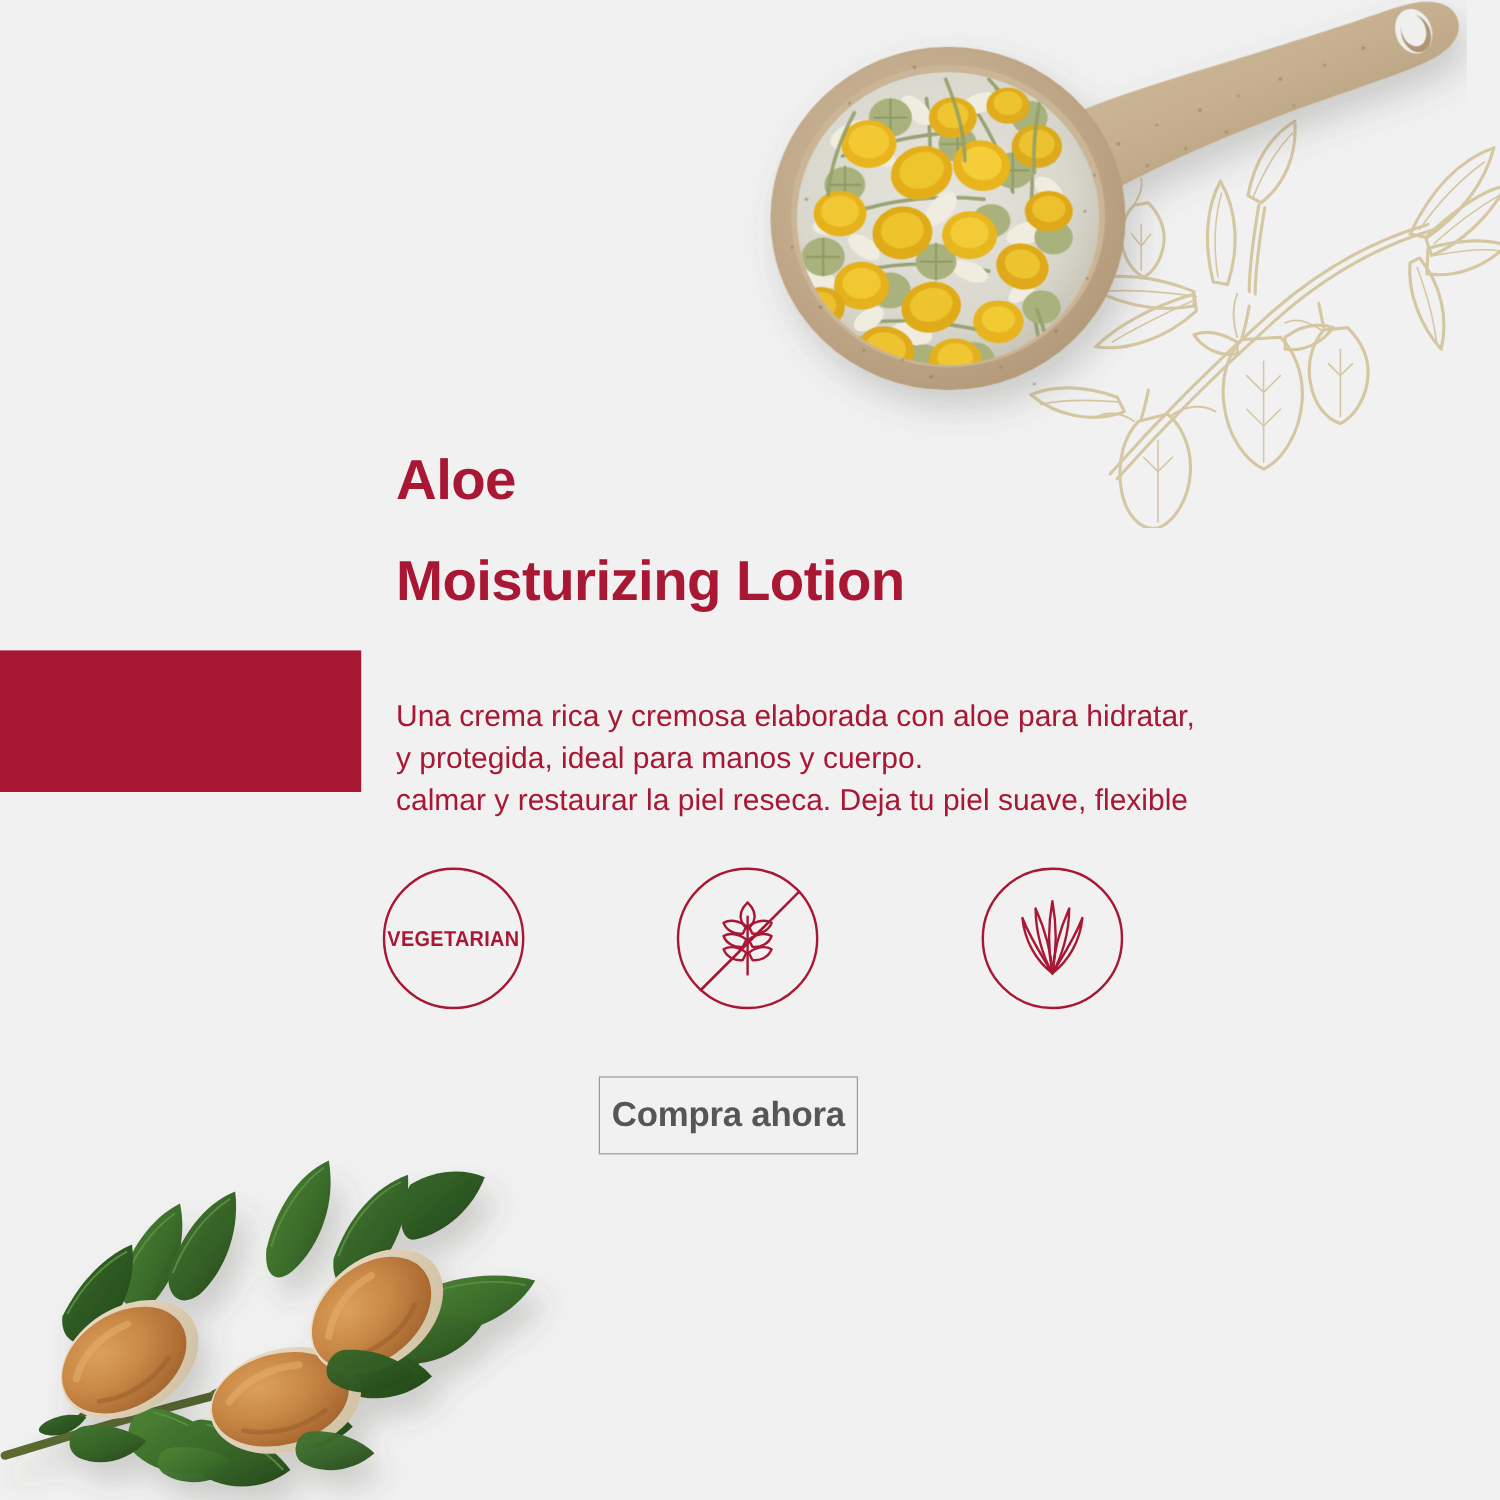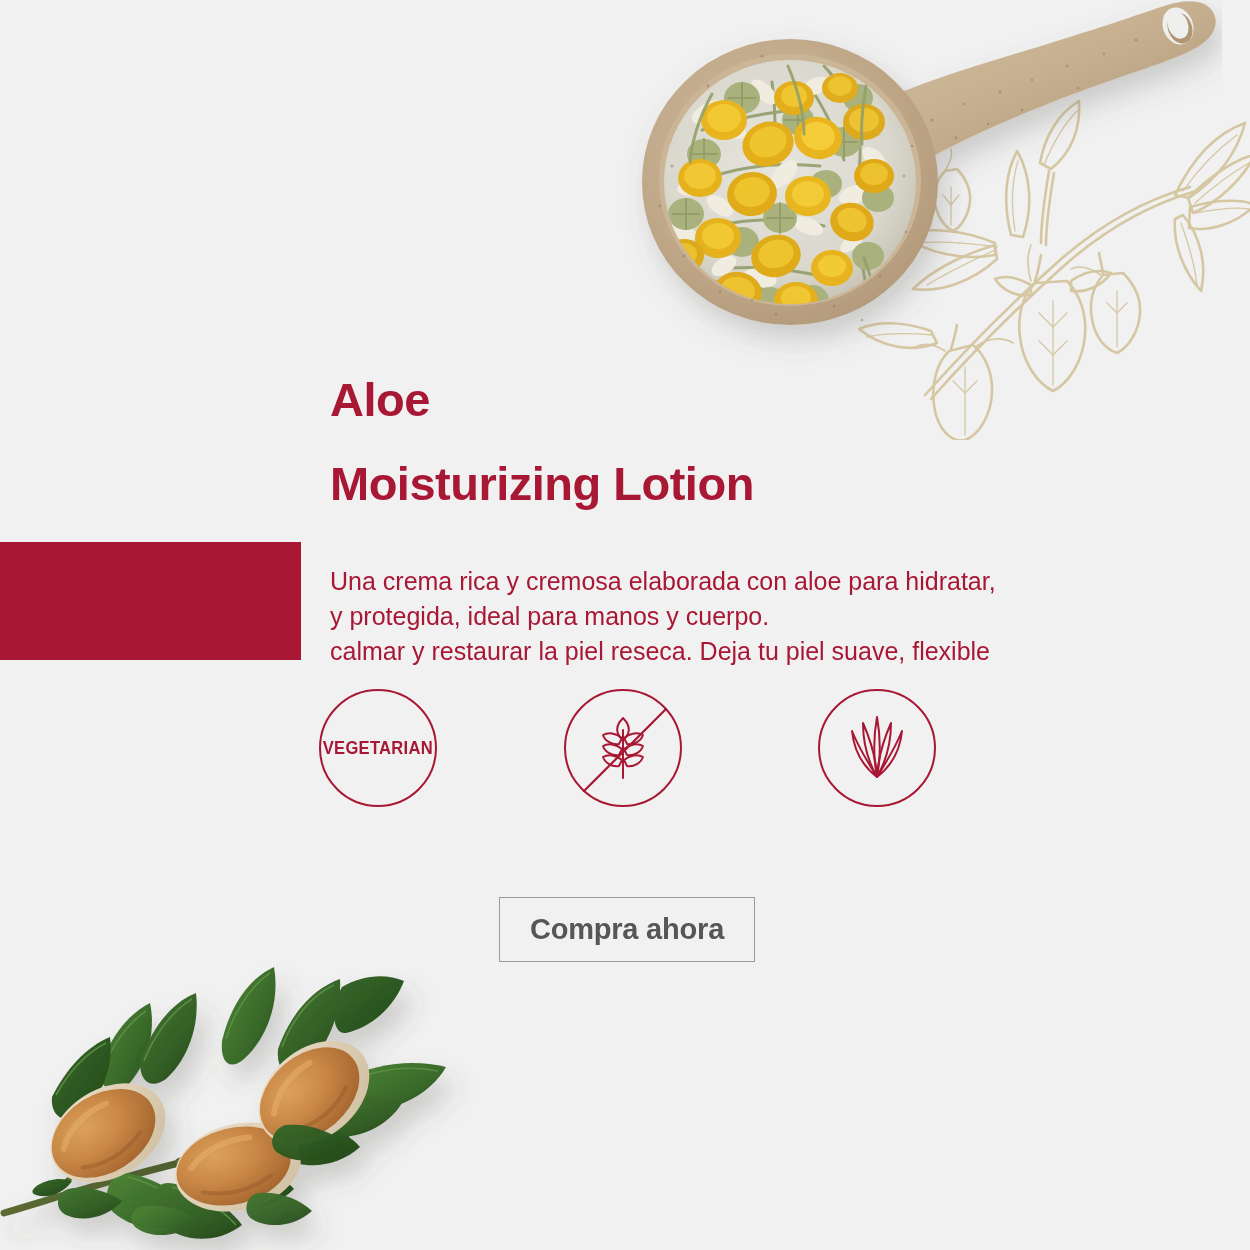--- a/index.html
+++ b/index.html
@@ -50,32 +50,32 @@
   .headline {
     color:#a81733;
     font-family:"Liberation Sans Narrow","Liberation Sans",sans-serif;
     font-weight:bold;
     font-size:47px;
     line-height:84px;
     letter-spacing:-0.5px;
     white-space:nowrap;
   }
   #body-copy {
-    margin-top:38px;
+    margin-top:54px;
     color:#a81733;
     font-size:25px;
     line-height:35px;
     font-family:"Liberation Sans Narrow","Liberation Sans",sans-serif;
     width:760px;
   }
   #body-copy div { white-space:nowrap; }
 
   
   #badge-row {
-    position:absolute; left:319px; top:689px;
+    position:absolute; left:319px; top:723px;
     width:680px; height:120px;
   }
   .badge {
     position:absolute; top:0;
     width:118px; height:118px;
     border:2px solid #a81733;
     border-radius:50%;
     display:flex; align-items:center; justify-content:center;
   }
   #badge-vegetarian { left:0; }
@@ -86,21 +86,21 @@
     font-family:"Liberation Sans Narrow","Liberation Sans",sans-serif;
     font-weight:bold;
     font-size:18px;
     letter-spacing:0.3px;
     transform:scaleX(0.92);
   }
 
   
   #cta-button {
     position:absolute; left:499px; top:897px;
-    width:256px; height:65px;
+    width:216px; height:65px;
     border:1px solid #9a9a9a;
     background:transparent;
     display:flex; align-items:center; justify-content:center;
     cursor:pointer;
   }
   #cta-label {
     color:#555658;
     font-size:29px;
     font-weight:bold;
     font-family:"Liberation Sans", sans-serif;

